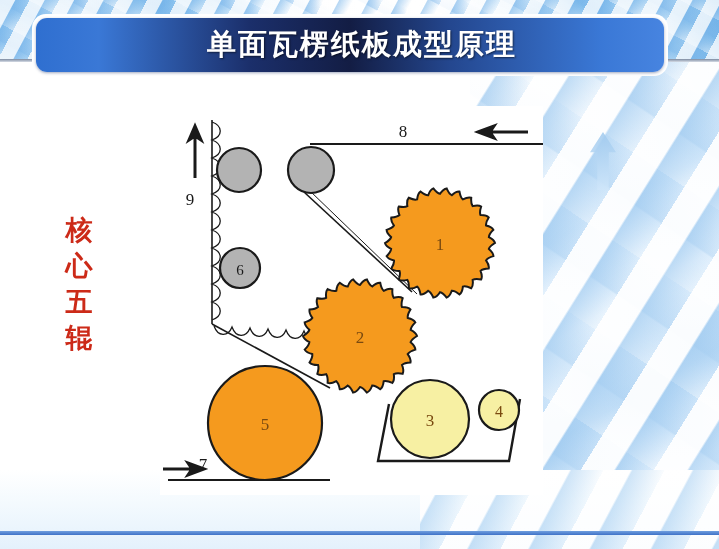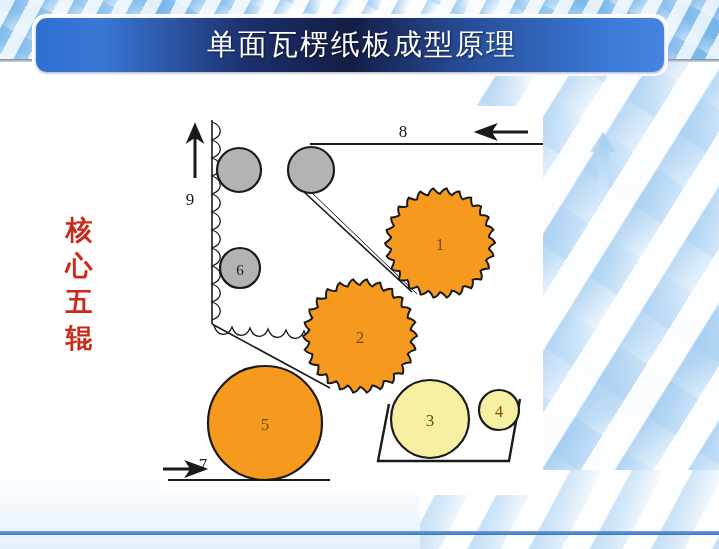--- a/index.html
+++ b/index.html
@@ -68,21 +68,21 @@
   .banner{
     position:absolute;left:36px;top:18px;width:628px;height:54px;
     border-radius:11px;
     background:linear-gradient(90deg,#2f6fd0 0%, #3a78d6 10%, #1b2f6b 34%, #131d44 50%, #24478f 66%, #3a78d6 90%, #4784e0 100%);
     box-shadow:0 1px 3px rgba(40,60,110,.45);
     display:flex;align-items:center;justify-content:center;
   }
   .banner-title{
     color:#ffffff;
     font-family:"DejaVu Sans","Liberation Sans",sans-serif;
-    font-size:29px;font-weight:400;letter-spacing:2px;
+    font-size:29px;font-weight:700;letter-spacing:2px;
     text-shadow:1px 1px 2px rgba(0,0,0,.55);
     white-space:nowrap;
     margin-left:24px;
   }
   .rule-left{
     position:absolute;left:0px;top:59px;width:34px;height:3px;
     background:linear-gradient(180deg,#7c8aa0,#d6dce6);
   }
   .rule-right{
     position:absolute;left:666px;top:59px;width:53px;height:3px;

